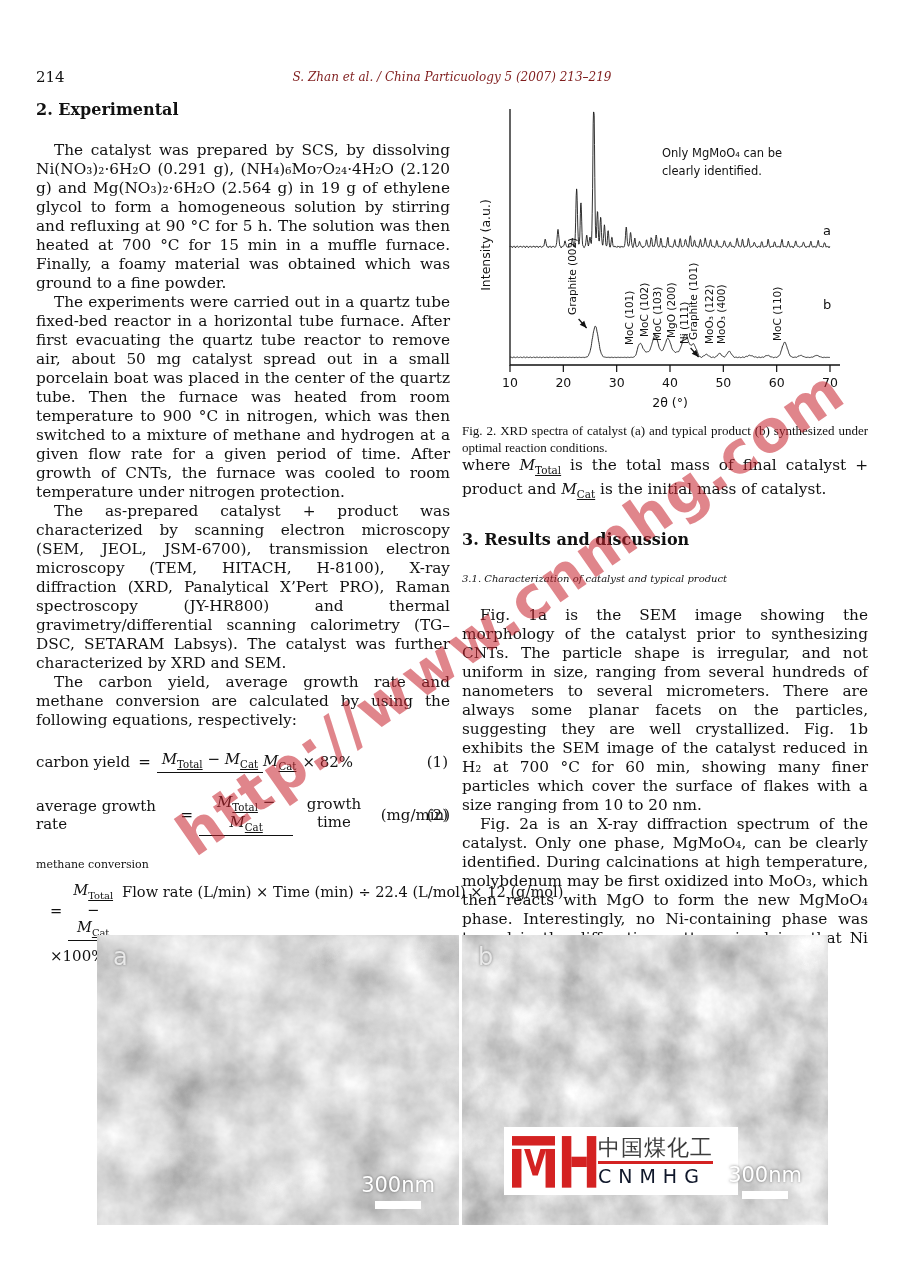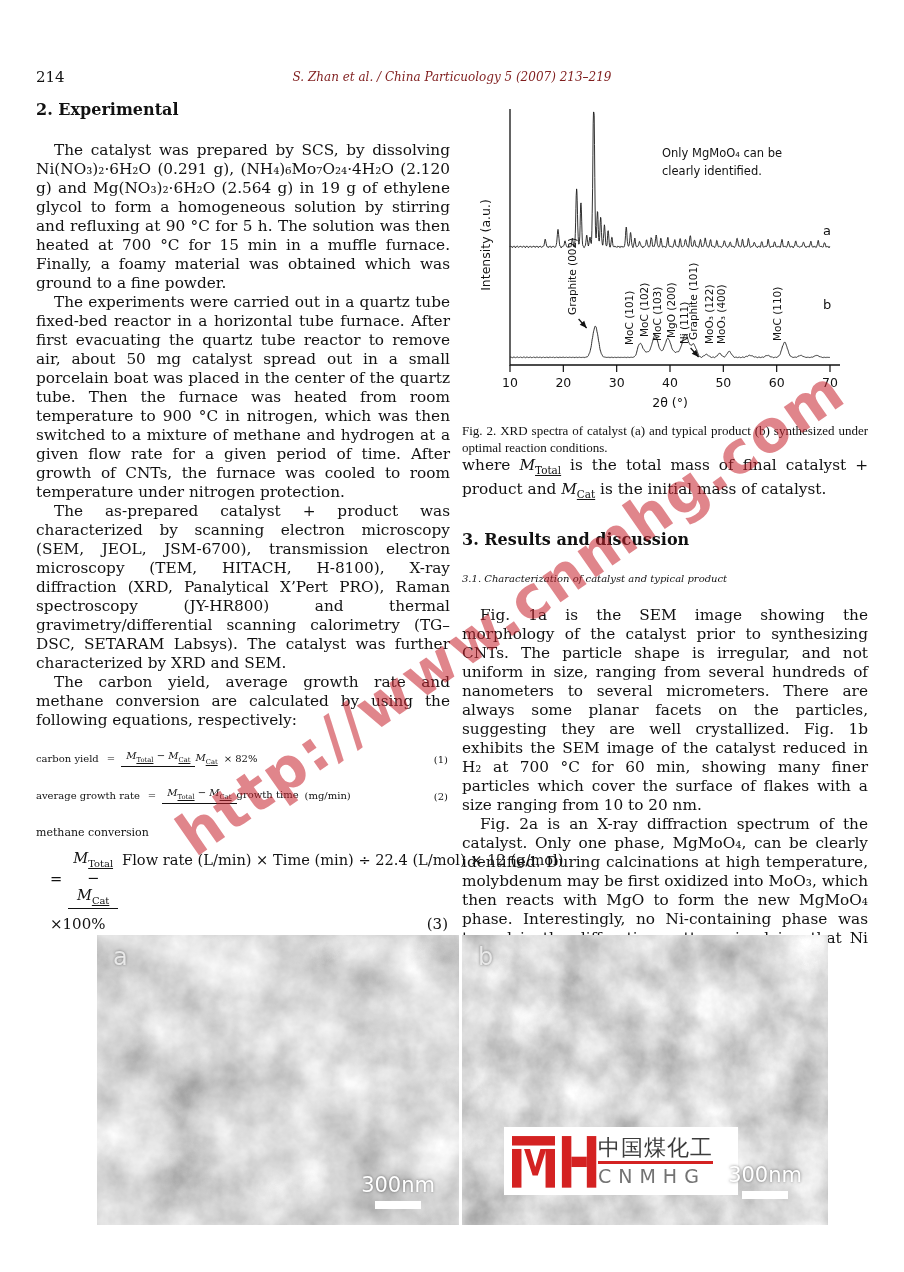--- a/index.html
+++ b/index.html
@@ -18,21 +18,21 @@
   h2.sec{font-size:16px; font-weight:bold; margin:0 0 0 0; padding:0;}
   h3.subsec{font-size:10px; font-weight:normal; font-style:italic; margin:24px 0 0 0;}
   p.body-text{font-size:15.3px; line-height:19px; text-align:justify;
     margin:0; padding:0; text-indent:18px;}
   p.first{margin-top:22px;}
   p.noindent{text-indent:0;}
   .caption{font-size:13px; line-height:16.5px; text-align:justify; margin:8px 0 0 0;font-family:Liberation Serif, serif;}
   .where{margin-top:24px; text-indent:6px;}
   h2.sec-r{margin-top:26px;}
   
-  .eq{position:relative; display:flex; align-items:center; font-size:10px; margin:20px 0 0 0;}
+  .eq{position:relative; display:flex; align-items:center; font-size:15px; margin:20px 0 0 0;}
   .eq .gap{width:8px;}
   .frac{display:inline-flex; text-align:center; margin:0 6px; vertical-align:middle;}
   .frac .num{border-bottom:1px solid #111; padding:0 5px 2px 5px;}
   .frac .den{padding-top:2px;}
   .eq i{font-style:italic;}
   sub{font-size:0.68em;text-decoration:underline;}
   .eq-num{position:absolute; right:2px; top:50%; transform:translateY(-50%);}
   .eq-head{font-size:11px; margin:22px 0 0 0;}
   .eq3{margin-top:10px; margin-left:14px; font-size:14.6px;}
   .eq3 .den{padding:2px 4px 0 4px; white-space:nowrap;}
@@ -51,21 +51,21 @@
   .scalebar{position:absolute; text-align:center; color:#fff;}
   .scalebar .txt{font:400 21px "DejaVu Sans","Liberation Sans",sans-serif; text-shadow:0 0 3px rgba(0,0,0,.5);}
   .scalebar .bar{width:46px; height:8px; background:#fff; margin:4px auto 0 auto;}
   .sb-a{right:24px; bottom:16px;}
   .sb-b{right:26px; bottom:26px;}
   .logo{position:absolute; left:42px; top:192px; width:234px; height:68px; background:#fff;
     display:flex; align-items:center; padding:5px 8px; box-sizing:border-box;}
   .logo-text{display:flex; flex-direction:column;}
   .logo-cn{font:400 22px "DejaVu Sans","Liberation Sans",sans-serif; color:#3c3c3c; letter-spacing:1px; line-height:24px;}
   .logo-rule{height:3px; background:#d42222; margin:1px 0 2px 0;}
-  .logo-latin{font:400 19px "DejaVu Sans","Liberation Sans",sans-serif; color:#737373; letter-spacing:7px; line-height:21px;}
+  .logo-latin{font:400 19px "DejaVu Sans","Liberation Sans",sans-serif; color:#0f172a; letter-spacing:7px; line-height:21px;}
   
   .fig1-caption{position:absolute; left:0; right:0; top:1240px; text-align:center;
     font-size:13px; color:#111;}
   
   .watermark{position:absolute; left:118px; top:600px; width:724px; text-align:center;
     transform:rotate(-35deg); transform-origin:center;
     font:700 58px "DejaVu Sans","Liberation Sans",sans-serif;
     color:rgba(198,32,44,0.55); letter-spacing:2px; pointer-events:none; z-index:50;
     white-space:nowrap;}
 </style>

